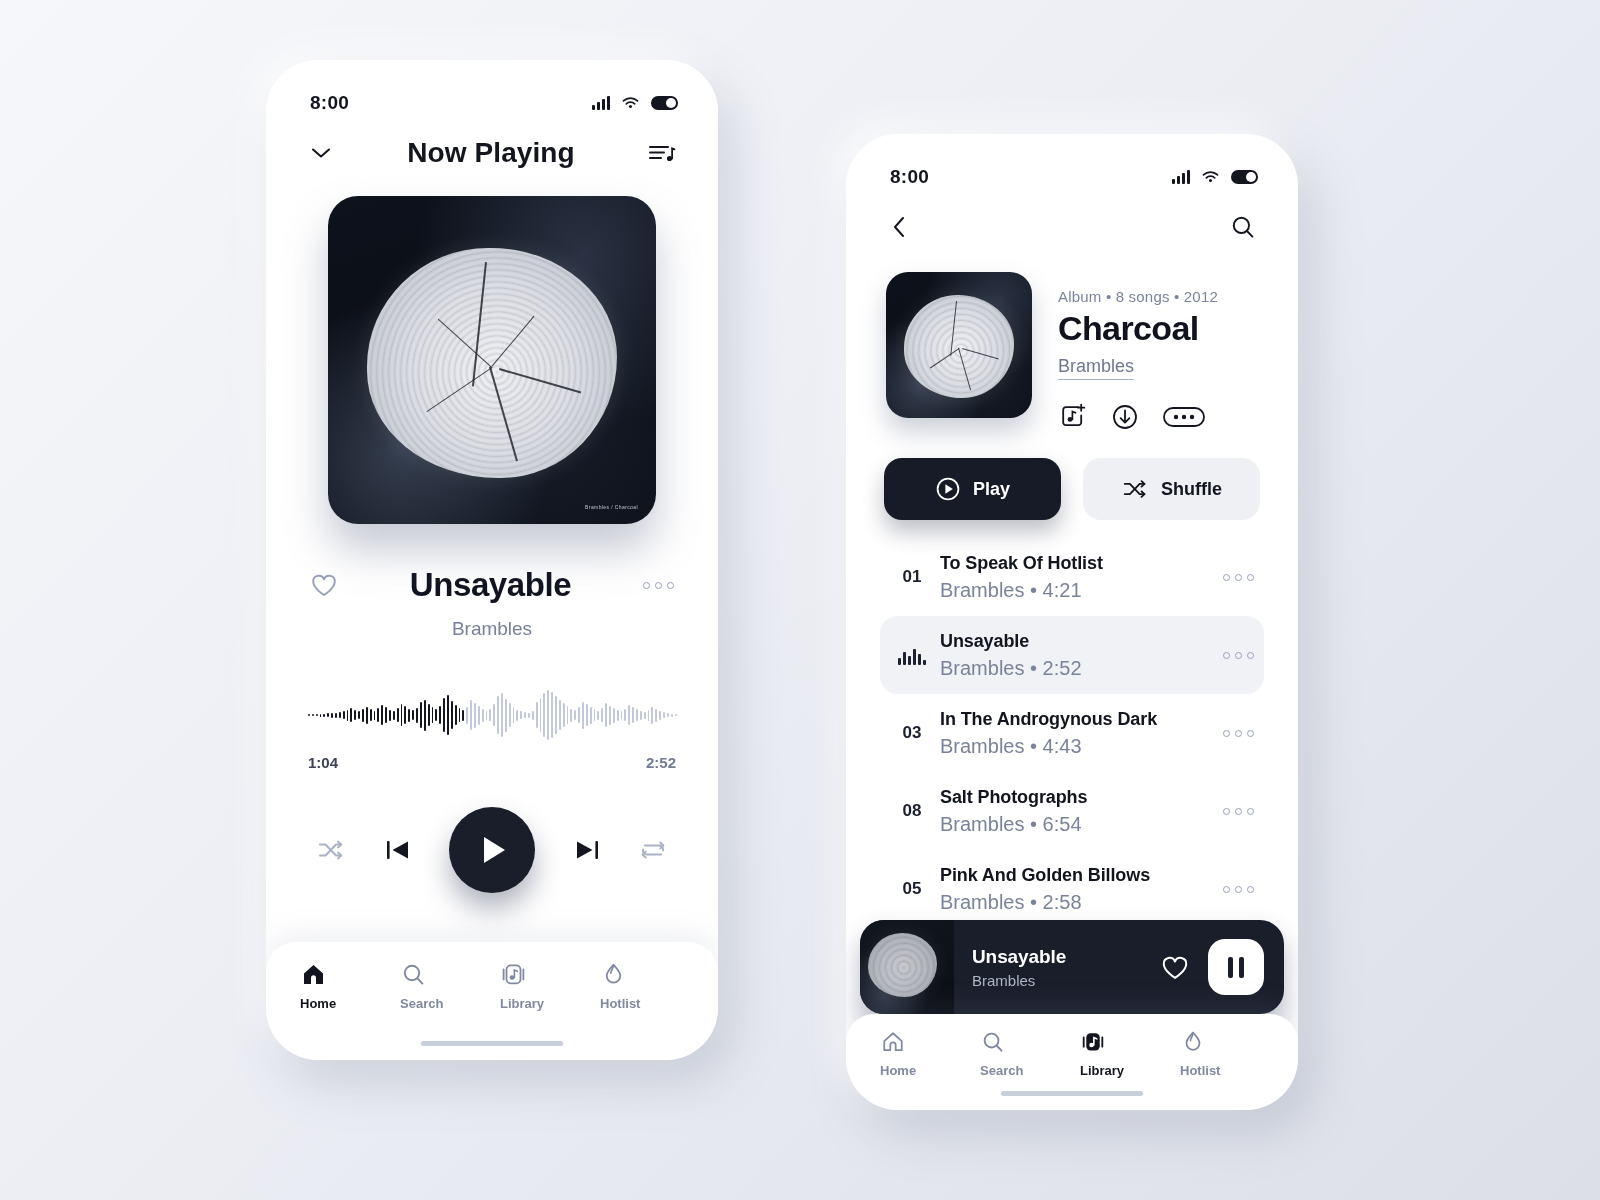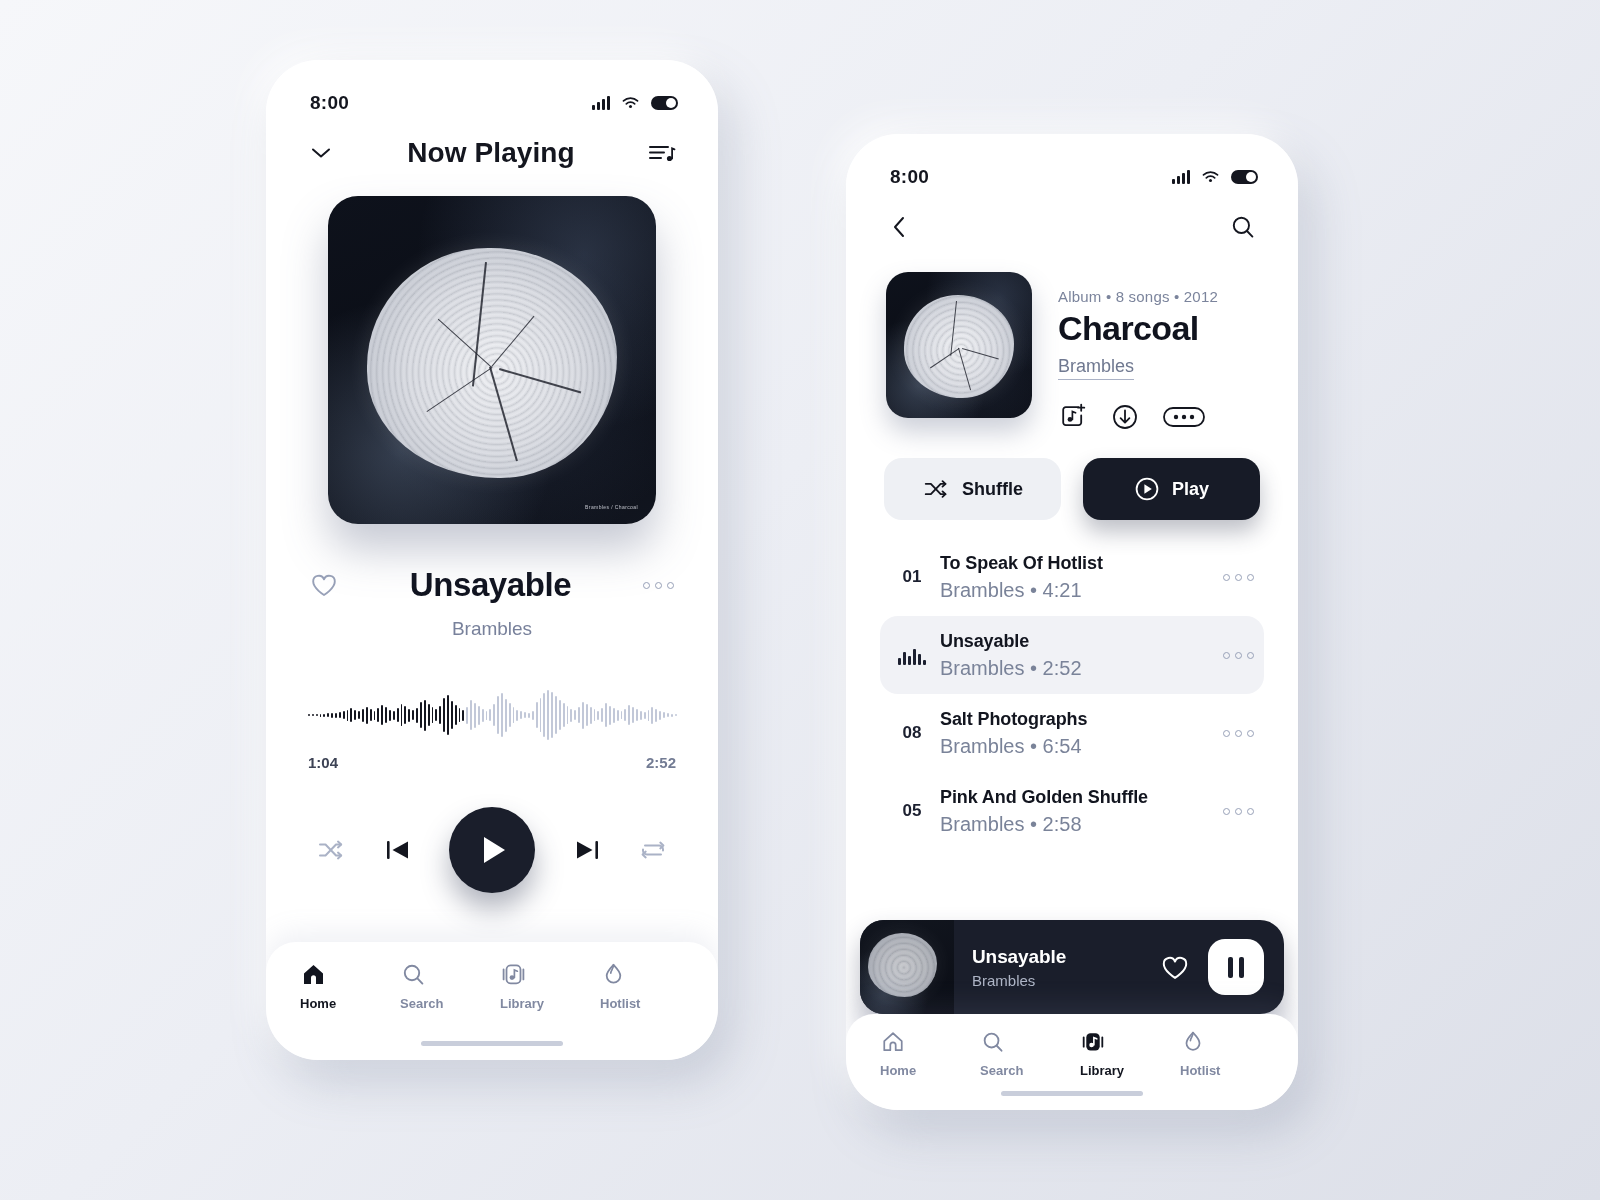--- a/index.html
+++ b/index.html
@@ -521,34 +521,34 @@
               <circle cx="14" cy="14" r="2.2" fill="#14161f"></circle>
               <circle cx="22" cy="14" r="2.2" fill="#14161f"></circle>
               <circle cx="30" cy="14" r="2.2" fill="#14161f"></circle>
             </svg>
           </span>
         </div>
       </div>
     </div>
 
     <div class="cta-row">
+      <div class="btn btn-play">
+        <svg width="26" height="26" viewBox="0 0 26 26">
+          <circle cx="13" cy="13" r="10.4" stroke="#ffffff" stroke-width="1.8" fill="none"></circle>
+          <path d="M10.4 8.2l7.4 4.8-7.4 4.8z" fill="#ffffff"></path>
+        </svg>
+        <span>Play</span>
+      </div>
       <div class="btn btn-shuffle">
         <svg width="28" height="26" viewBox="0 0 30 26">
           <path d="M4 7.5h5.5L20 18.5h5" stroke="#14161f" stroke-width="2" fill="none" stroke-linecap="round" stroke-linejoin="round"></path>
           <path d="M4 18.5h5.5L20 7.5h5" stroke="#14161f" stroke-width="2" fill="none" stroke-linecap="round" stroke-linejoin="round"></path>
           <path d="M22 4.6l3.2 2.9-3.2 2.9M22 15.6l3.2 2.9-3.2 2.9" stroke="#14161f" stroke-width="2" fill="none" stroke-linecap="round" stroke-linejoin="round"></path>
         </svg>
         <span>Shuffle</span>
-      </div>
-      <div class="btn btn-play">
-        <svg width="26" height="26" viewBox="0 0 26 26">
-          <circle cx="13" cy="13" r="10.4" stroke="#ffffff" stroke-width="1.8" fill="none"></circle>
-          <path d="M10.4 8.2l7.4 4.8-7.4 4.8z" fill="#ffffff"></path>
-        </svg>
-        <span>Play</span>
       </div>
     </div>
 
     <div class="tracklist" id="tracklist">
         <div class="trk">
           <div class="trk-idx">01</div>
           <div class="trk-mid">
             <div class="trk-name">To Speak Of Hotlist</div>
             <div class="trk-sub">Brambles  •  4:21</div>
           </div>
@@ -573,35 +573,47 @@
             <div class="trk-name">Unsayable</div>
             <div class="trk-sub">Brambles  •  2:52</div>
           </div>
           <span class="dots3">
             <span></span>
             <span></span>
             <span></span>
           </span>
         </div>
         <div class="trk">
+          <div class="trk-idx">03</div>
+          <div class="trk-mid">
+            <div class="trk-name">In The Androgynous Dark</div>
+            <div class="trk-sub">Brambles  •  4:43</div>
+          </div>
+          <span class="dots3">
+            <span></span>
+            <span></span>
+            <span></span>
+          </span>
+        </div>
+        <div class="trk">
           <div class="trk-idx">08</div>
           <div class="trk-mid">
             <div class="trk-name">Salt Photographs</div>
             <div class="trk-sub">Brambles  •  6:54</div>
           </div>
           <span class="dots3">
             <span></span>
             <span></span>
             <span></span>
           </span>
         </div>
         <div class="trk">
           <div class="trk-idx">05</div>
           <div class="trk-mid">
-            <div class="trk-name">Pink And Golden Shuffle</div>
+            <div class="trk-name">Pink And Golden Billows</div>
             <div class="trk-sub">Brambles  •  2:58</div>
           </div>
           <span class="dots3">
             <span></span>
             <span></span>
             <span></span>
           </span>
         </div>
       </div>
 

